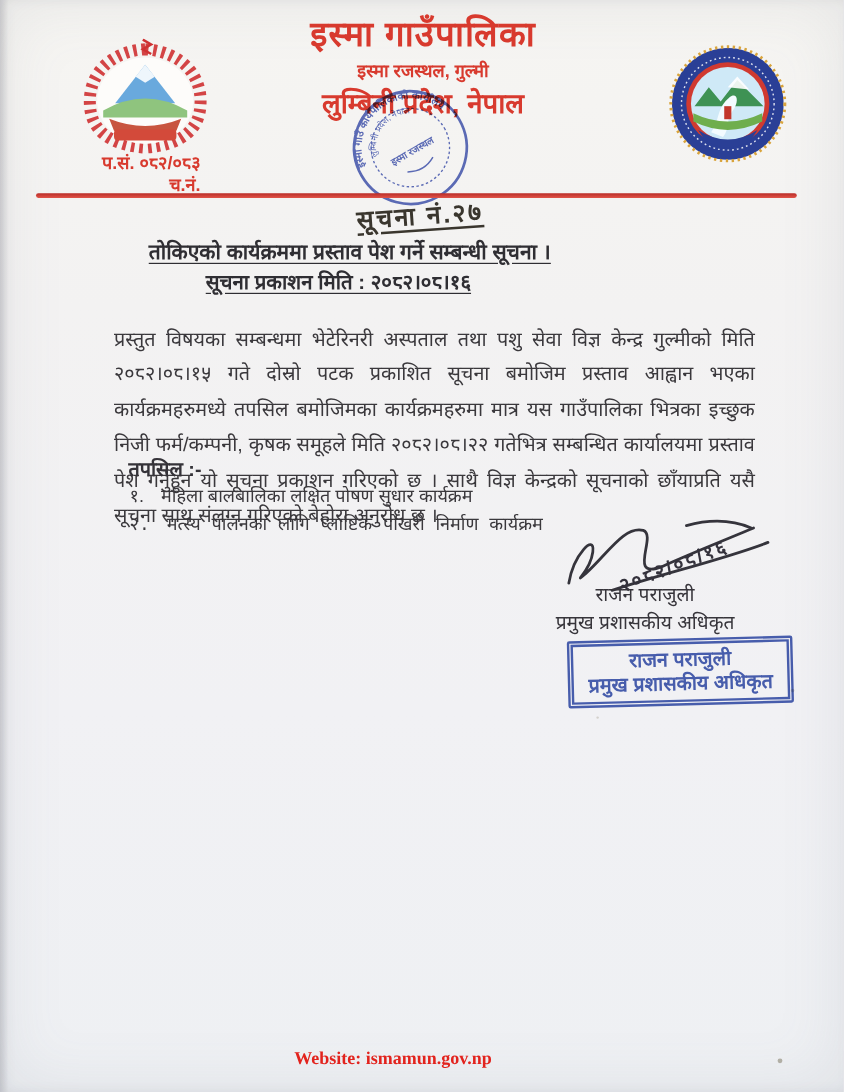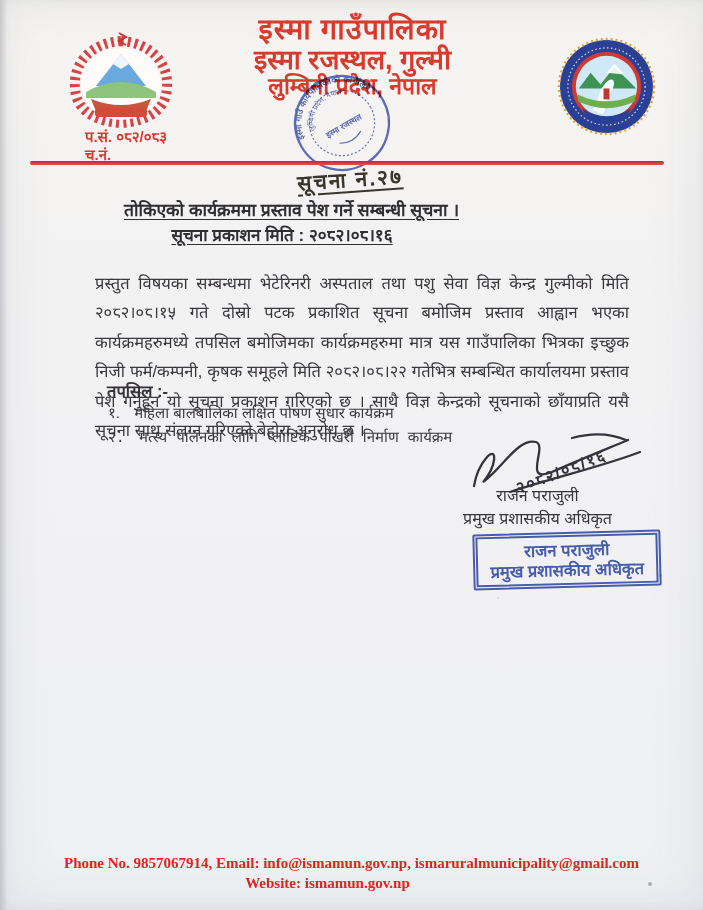--- a/index.html
+++ b/index.html
@@ -7,23 +7,23 @@
     position:relative;width:703px;height:910px;overflow:hidden;
     font-family:"Liberation Sans","DejaVu Sans",sans-serif;
     background:linear-gradient(180deg,#f6f5f2 0%,#f3f2f2 28%,#f1f1f4 65%,#eef0f3 100%);
     box-shadow:inset 0 0 55px rgba(110,115,130,0.12), inset 4px 0 10px rgba(100,100,112,0.10);
   }
   .abs{position:absolute;}
   
   .titles{left:70px;top:12px;width:565px;text-align:center;color:#d83a2e;font-weight:bold;}
   .t1{font-size:29px;letter-spacing:1px;line-height:34px;}
   .t2{font-size:34px;letter-spacing:1px;line-height:40px;}
-  .t3{font-size:27px;line-height:26px;margin-top:1px;}
+  .t3{font-size:15px;line-height:26px;margin-top:1px;}
   .t4{font-size:23px;line-height:26px;}
-  .refs{left:85px;top:128px;color:#d83a2e;font-weight:bold;font-size:15px;line-height:18px;}
+  .refs{left:85px;top:128px;color:#d83a2e;font-weight:bold;font-size:15px;line-height:18px;text-align:right;}
   .red-rule{left:30px;top:161px;width:634px;height:4px;background:linear-gradient(180deg,#b92b26,#e1544a);border-radius:2px;}
   .emblem-left{left:60px;top:32px;}
   .emblem-right{left:557px;top:37px;}
   .round-stamp{left:291px;top:72px;transform:rotate(-30deg);opacity:.82;mix-blend-mode:multiply;}
   
   .hand-notice{left:270px;top:165px;width:160px;text-align:center;font-size:21px;font-weight:bold;
     color:#3a362e;transform:rotate(-4deg);text-decoration:underline;text-underline-offset:4px;letter-spacing:2px;}
   .subject{left:0;top:197px;width:583px;text-align:center;font-size:17.5px;font-weight:bold;color:#2f2e33;
     text-decoration:underline;text-underline-offset:3px;}
   .pubdate{left:0;top:223px;width:564px;text-align:center;font-size:17px;font-weight:bold;color:#2f2e33;
@@ -150,16 +150,15 @@
   </svg>
   <div class="abs sig-date">२०८२/०८/१६</div>
   <div class="abs sig-name">राजन पराजुली</div>
   <div class="abs sig-title">प्रमुख प्रशासकीय अधिकृत</div>
 
   <div class="abs name-stamp">
     <div>राजन पराजुली</div>
     <div>प्रमुख प्रशासकीय अधिकृत</div>
   </div>
 
-  <div class="abs footer-1">Phone No. 9857067914, Email: info@ismamun.gov.np, ismaruralmunicipality@gmail.com</div>
   <div class="abs footer-2">Website: ismamun.gov.np</div>
 
 </div>
 
 </body></html>

